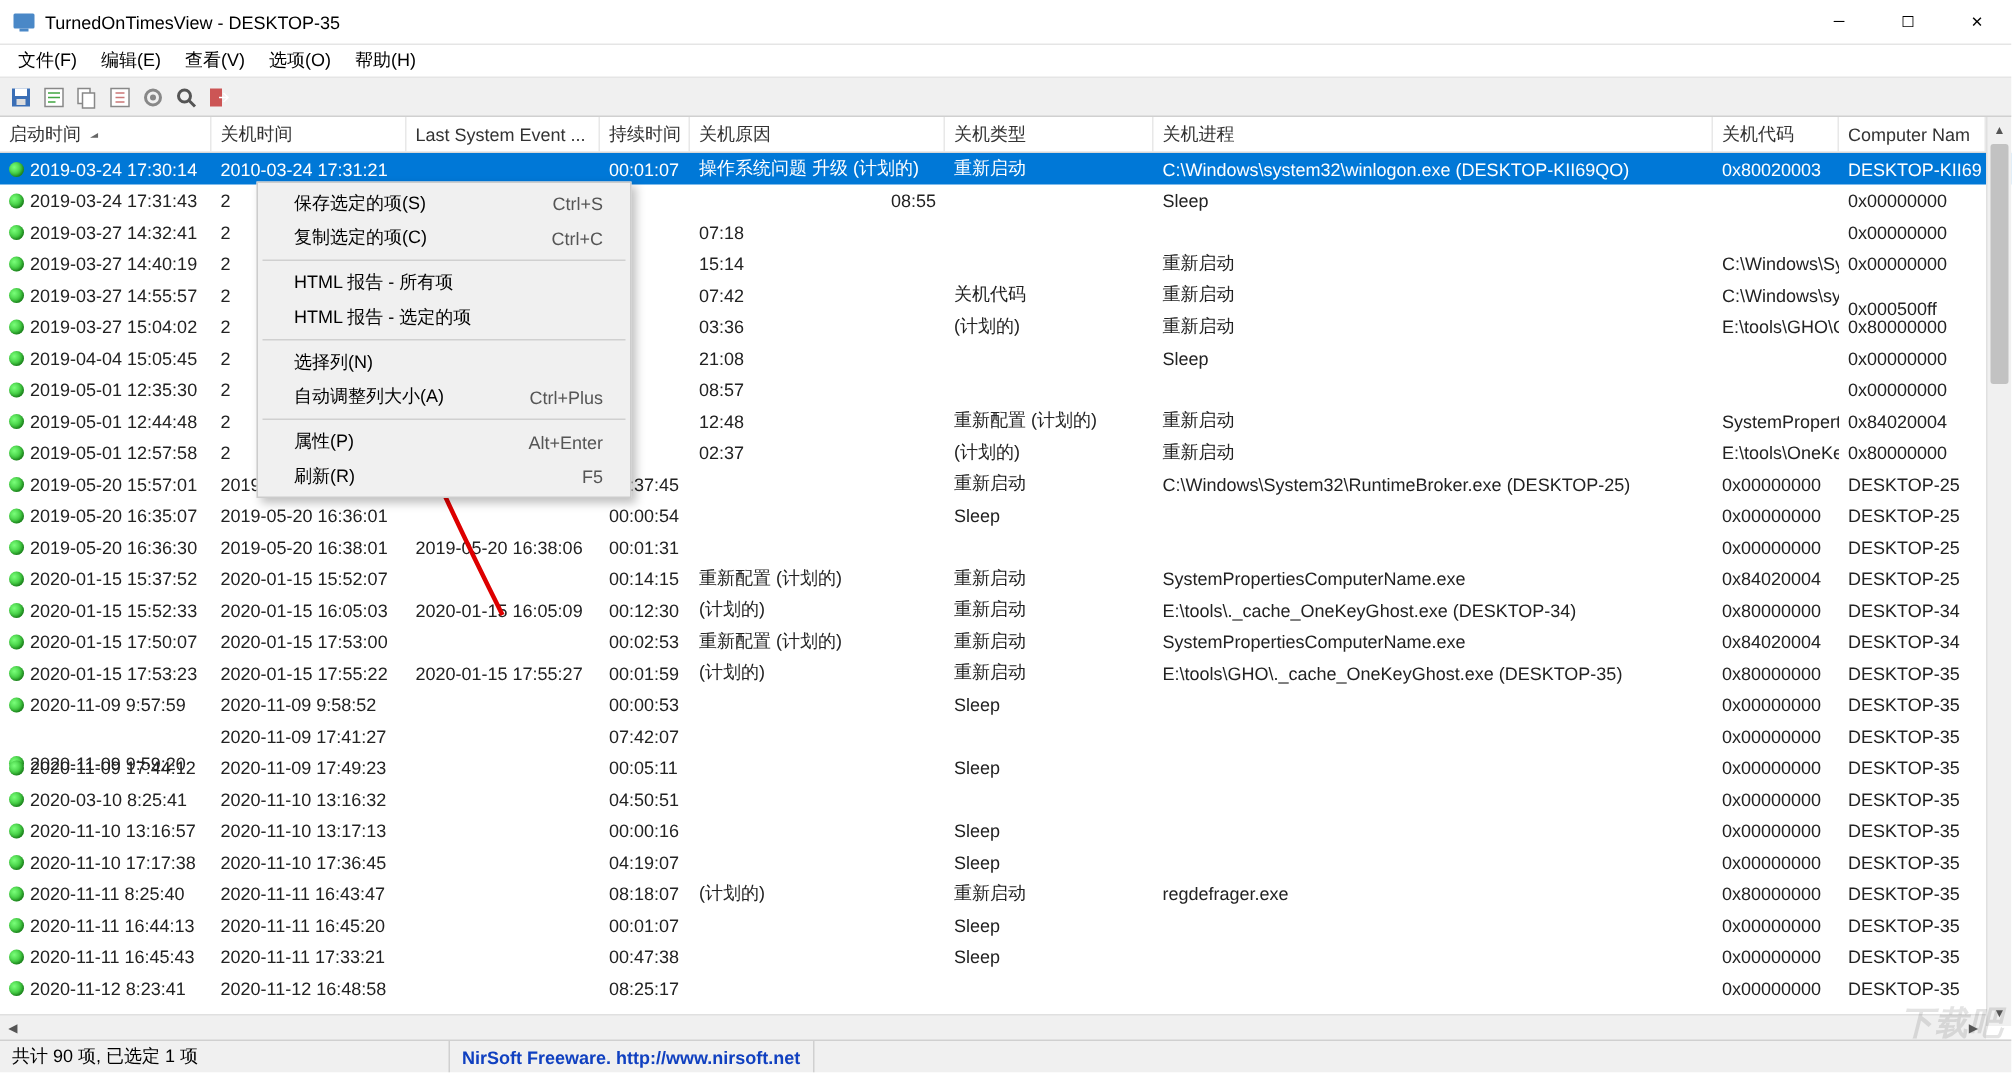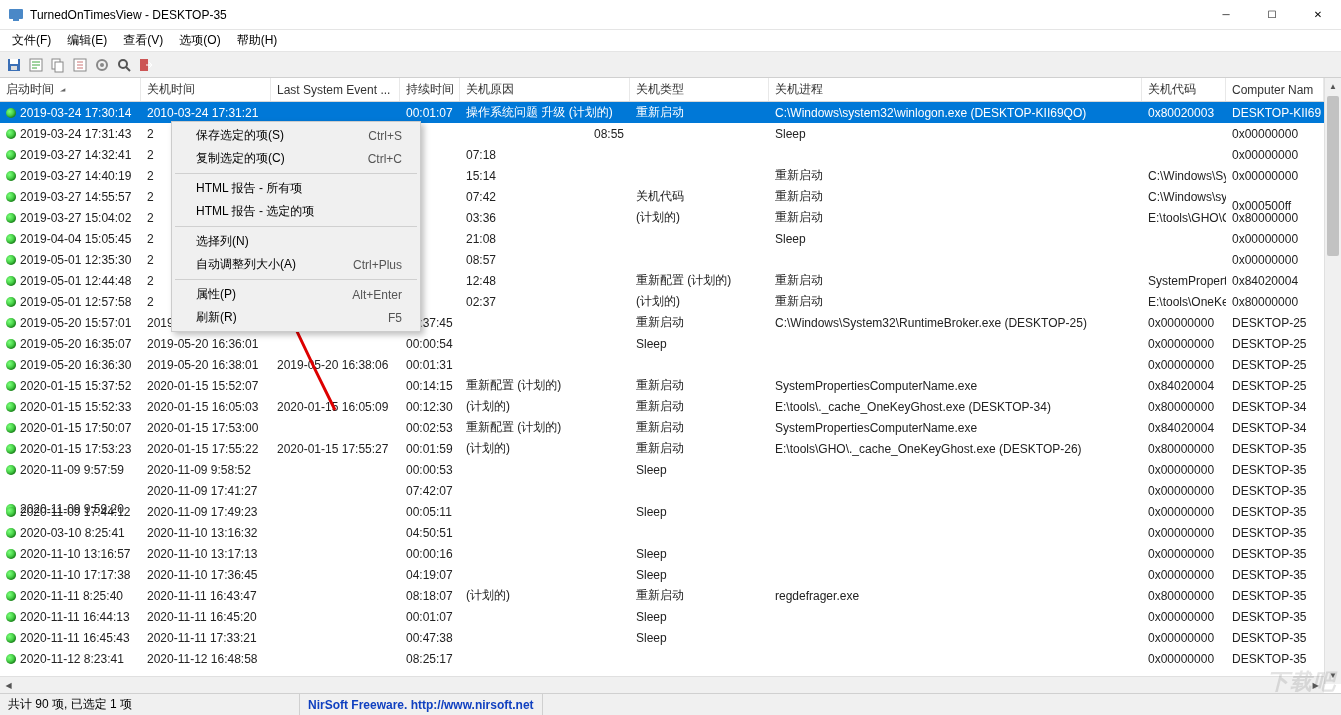--- a/index.html
+++ b/index.html
@@ -614,21 +614,21 @@
         <div class="cell" style="width: 60px;">
           <span>00:01:59</span>
         </div>
         <div class="cell" style="width: 170px;">
           <span>(计划的)</span>
         </div>
         <div class="cell" style="width: 139px;">
           <span>重新启动</span>
         </div>
         <div class="cell" style="width: 373px;">
-          <span>E:\tools\GHO\._cache_OneKeyGhost.exe (DESKTOP-26)</span>
+          <span>E:\tools\GHO\._cache_OneKeyGhost.exe (DESKTOP-35)</span>
         </div>
         <div class="cell" style="width: 84px;">
           <span>0x80000000</span>
         </div>
         <div class="cell" style="width: 98px;">
           <span>DESKTOP-35</span>
         </div>
       </div>
       <div class="row">
         <div class="cell" style="width: 141px;">

